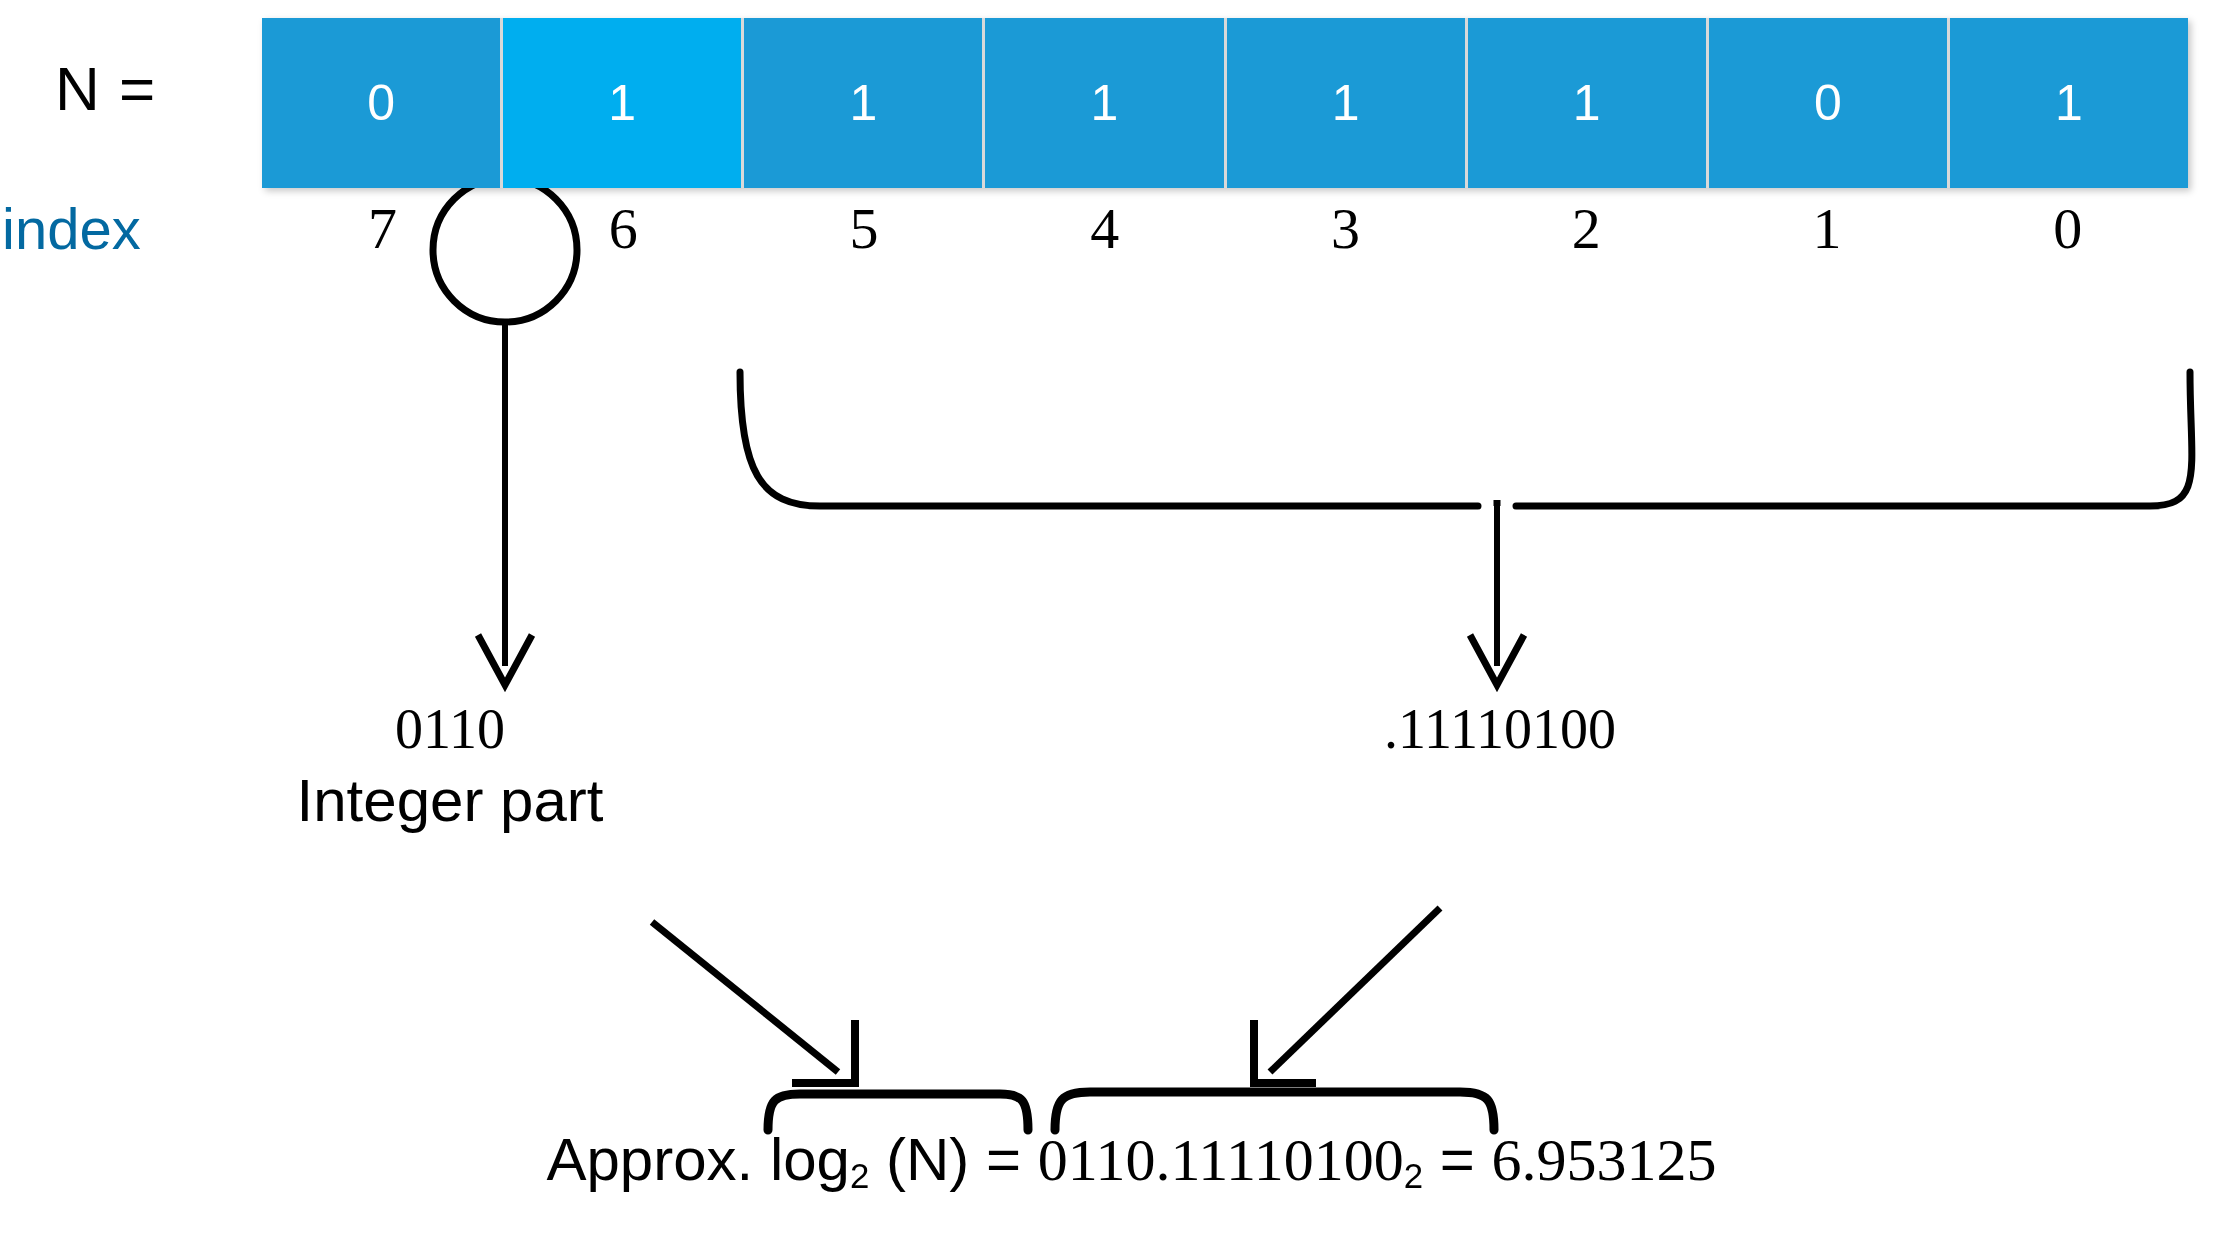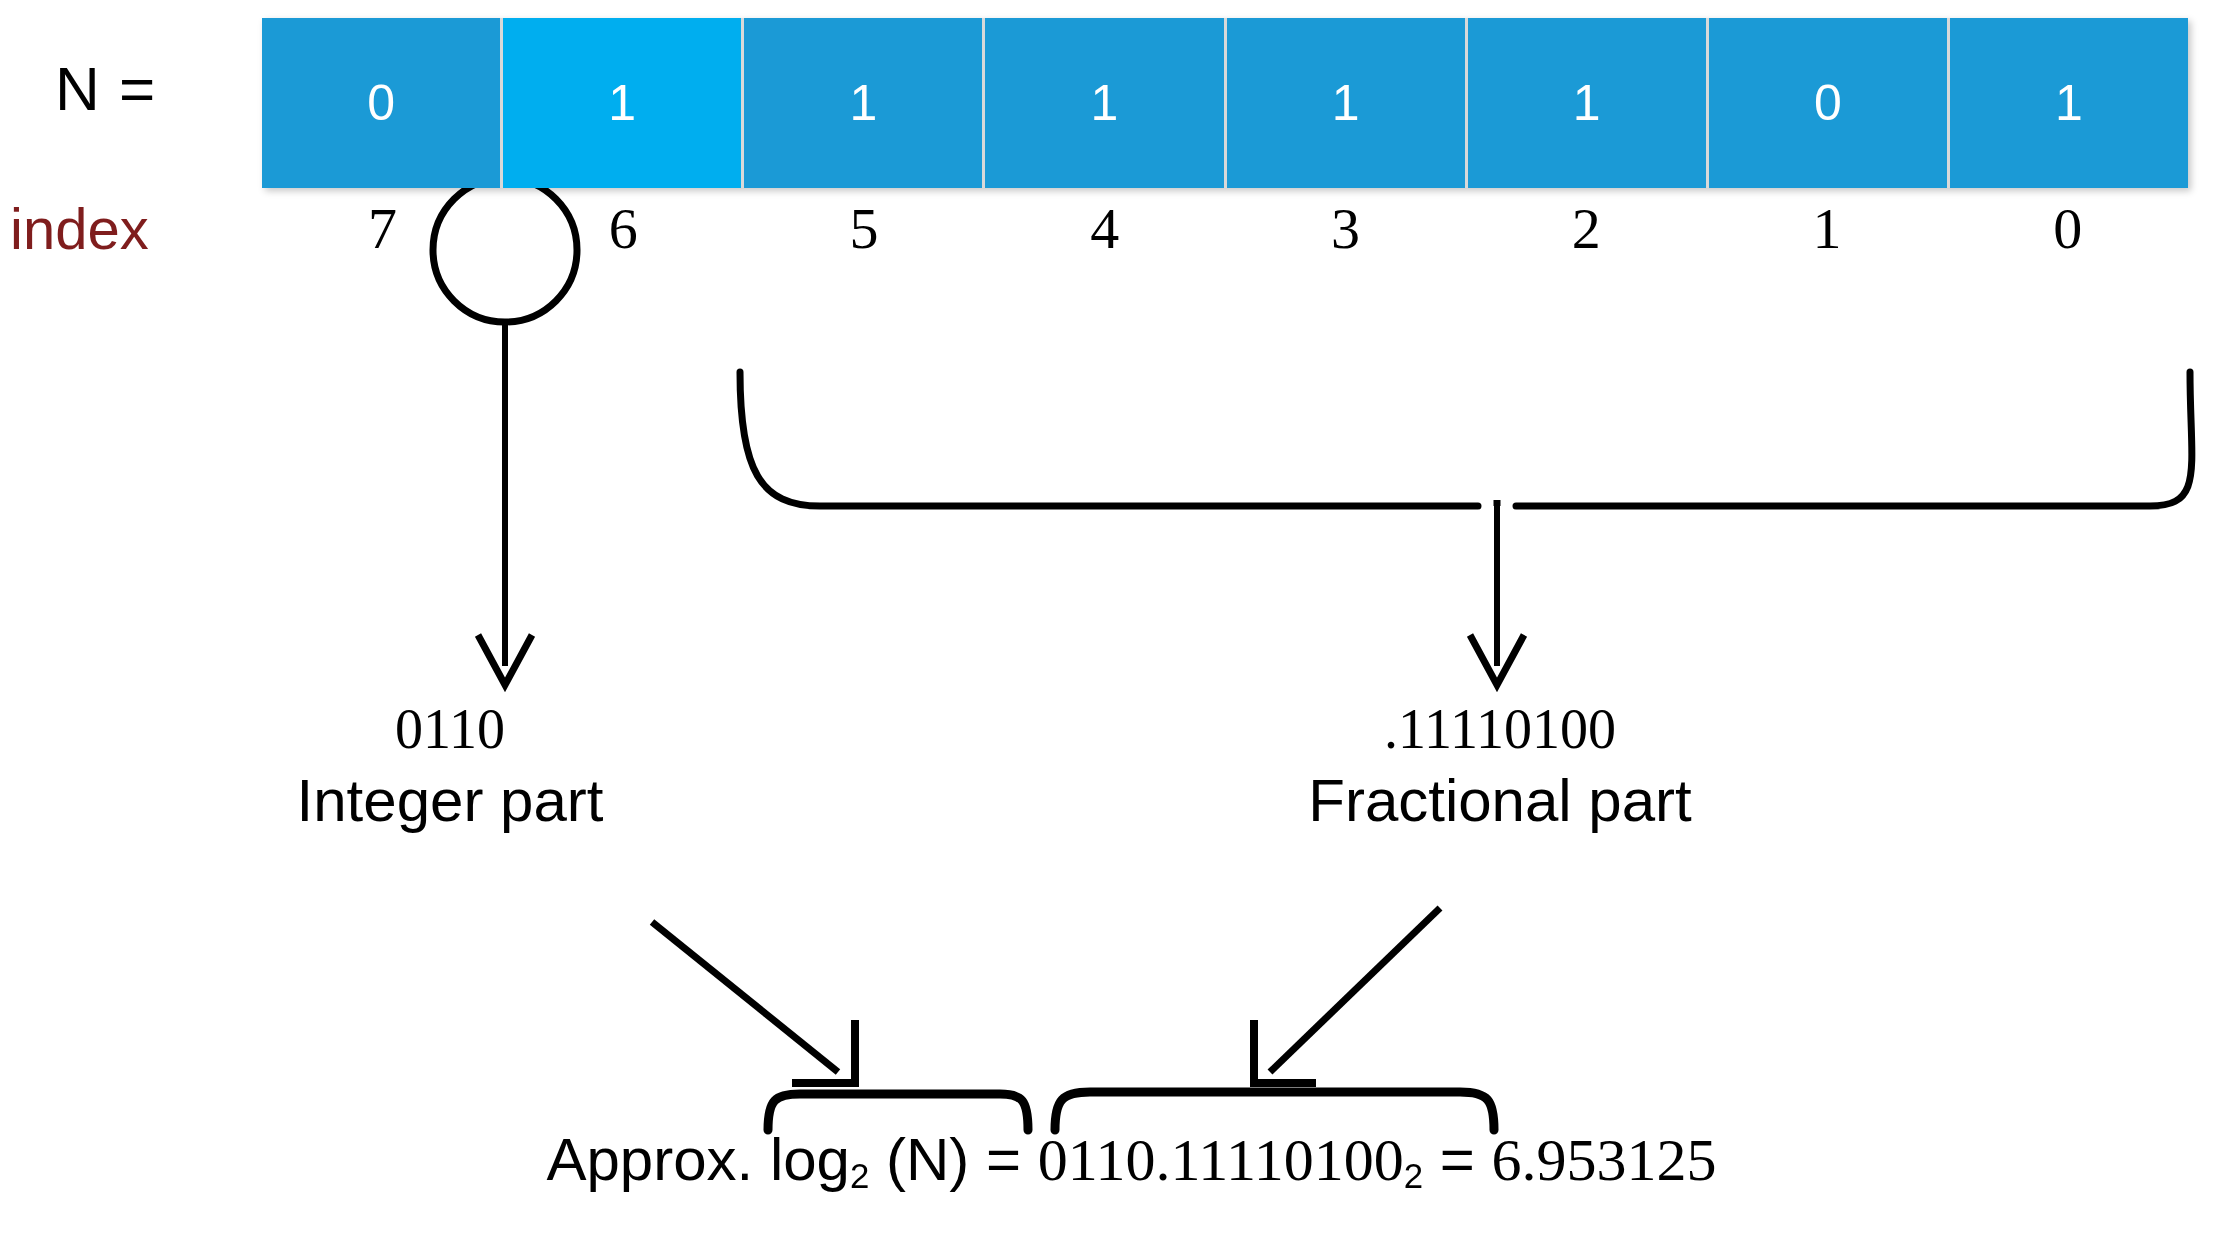--- a/index.html
+++ b/index.html
@@ -65,27 +65,27 @@
   .bit-value {
     color: #ffffff;
     font-size: 50px;
     line-height: 1;
     font-family: "Liberation Sans", sans-serif;
   }
 
   
   .index-label {
     position: absolute;
-    left: 10px;
+    left: 2px;
     top: 200px;
     width: 250px;
     text-align: left;
     font-size: 58px;
     line-height: 1;
-    color: #7f1d1d;
+    color: #0369a1;
   }
   .index-row {
     position: absolute;
     left: 262px;
     top: 200px;
     width: 1926px;
     height: 72px;
     display: flex;
   }
   .index-cell {
@@ -234,18 +234,17 @@
     <div class="index-cell">0</div>
   </div>
 
   <div class="part-block" id="integer-part-block">
     <div class="part-bits">0110</div>
     <div class="part-name">Integer part</div>
   </div>
 
   <div class="part-block" id="fractional-part-block">
     <div class="part-bits">.11110100</div>
-    <div class="part-name">Fractional part</div>
   </div>
 
   <div class="equation"><span>Approx. log</span><sub>2</sub><span> (N) = </span><span class="mono-num">0110</span><span class="mono-num">.11110100</span><sub>2</sub><span> = </span><span class="mono-num">6.953125</span></div>
 
 </div>
 
 </body></html>

